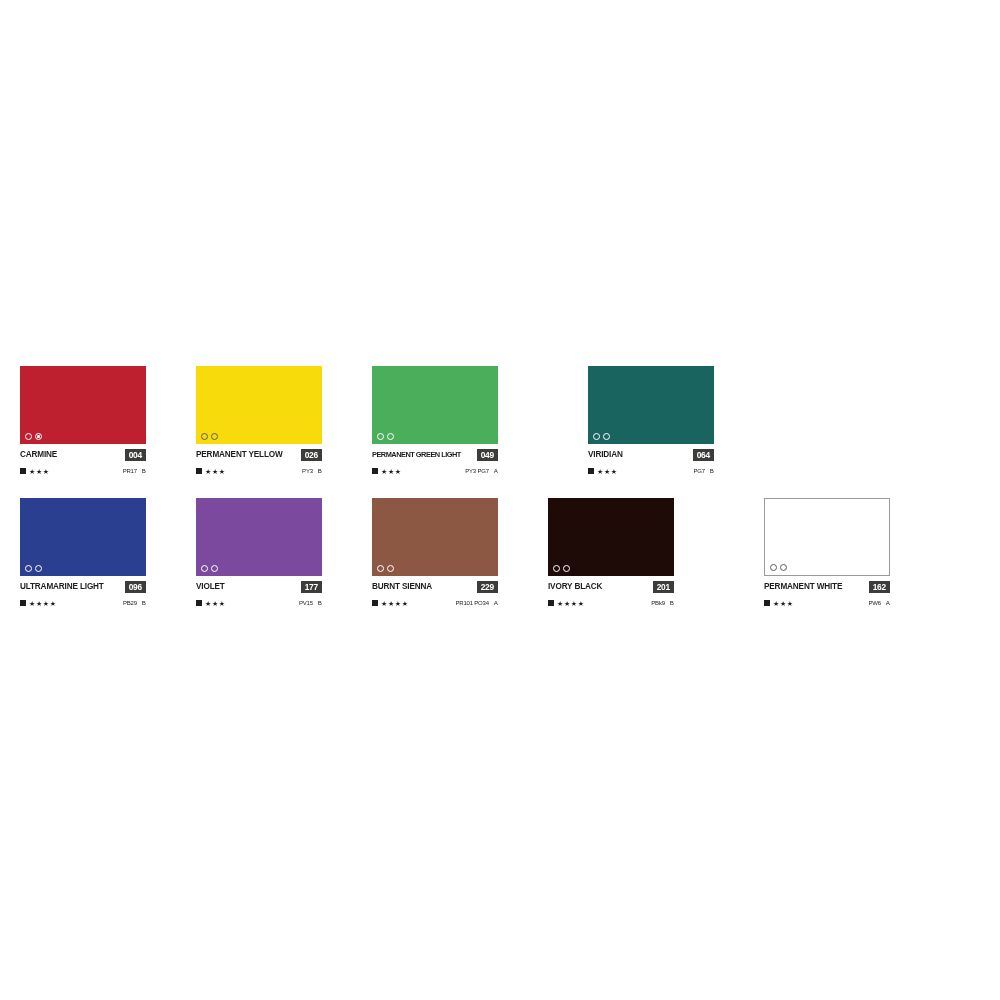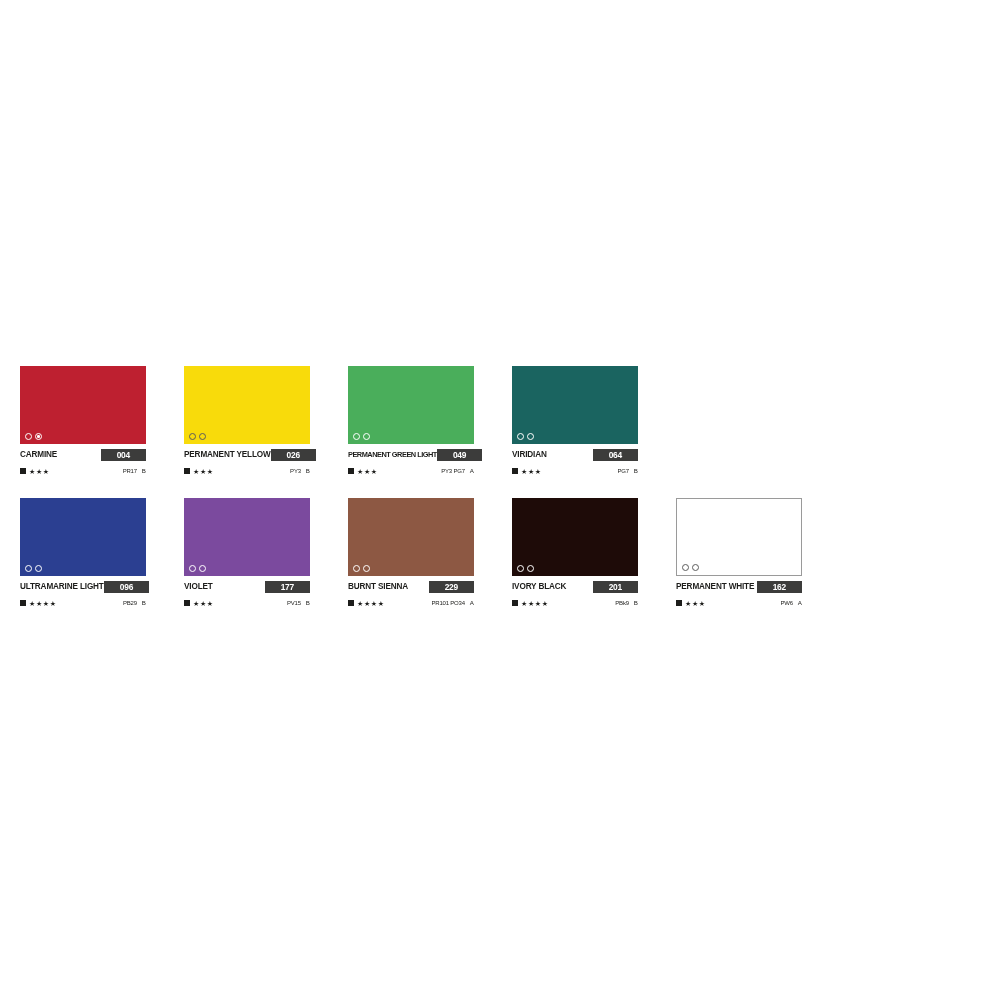--- a/index.html
+++ b/index.html
@@ -17,33 +17,34 @@
 
   #chart-area {
     position: absolute;
     left: 20px;
     top: 366px;
     width: 960px;
   }
 
   .swatch-row {
     display: flex;
-    gap: 0;
+    gap: 12px;
   }
   .swatch-row + .swatch-row {
     margin-top: 22px;
   }
 
   .swatch-cell {
     width: 160px;
     margin-right: 4px;
     position: relative;
   }
   .swatch-cell:last-child {
     margin-right: 0;
+    margin-left: 40px;
   }
 
   
   .chip {
     position: relative;
     width: 126px;
     height: 78px;
     box-sizing: border-box;
   }
   .chip.outlined {
@@ -103,21 +104,21 @@
     font-size: 7.4px;
     letter-spacing: -0.5px;
   }
   .code-badge {
     background: #3c3c3b;
     color: #ffffff;
     font-size: 8.4px;
     font-weight: bold;
     line-height: 12px;
     height: 12px;
-    padding: 0 16px;
+    padding: 0 4px;
     letter-spacing: -0.2px;
     display: inline-block;
   }
 
   
   .meta-line {
     display: flex;
     align-items: center;
     justify-content: space-between;
     width: 126px;

